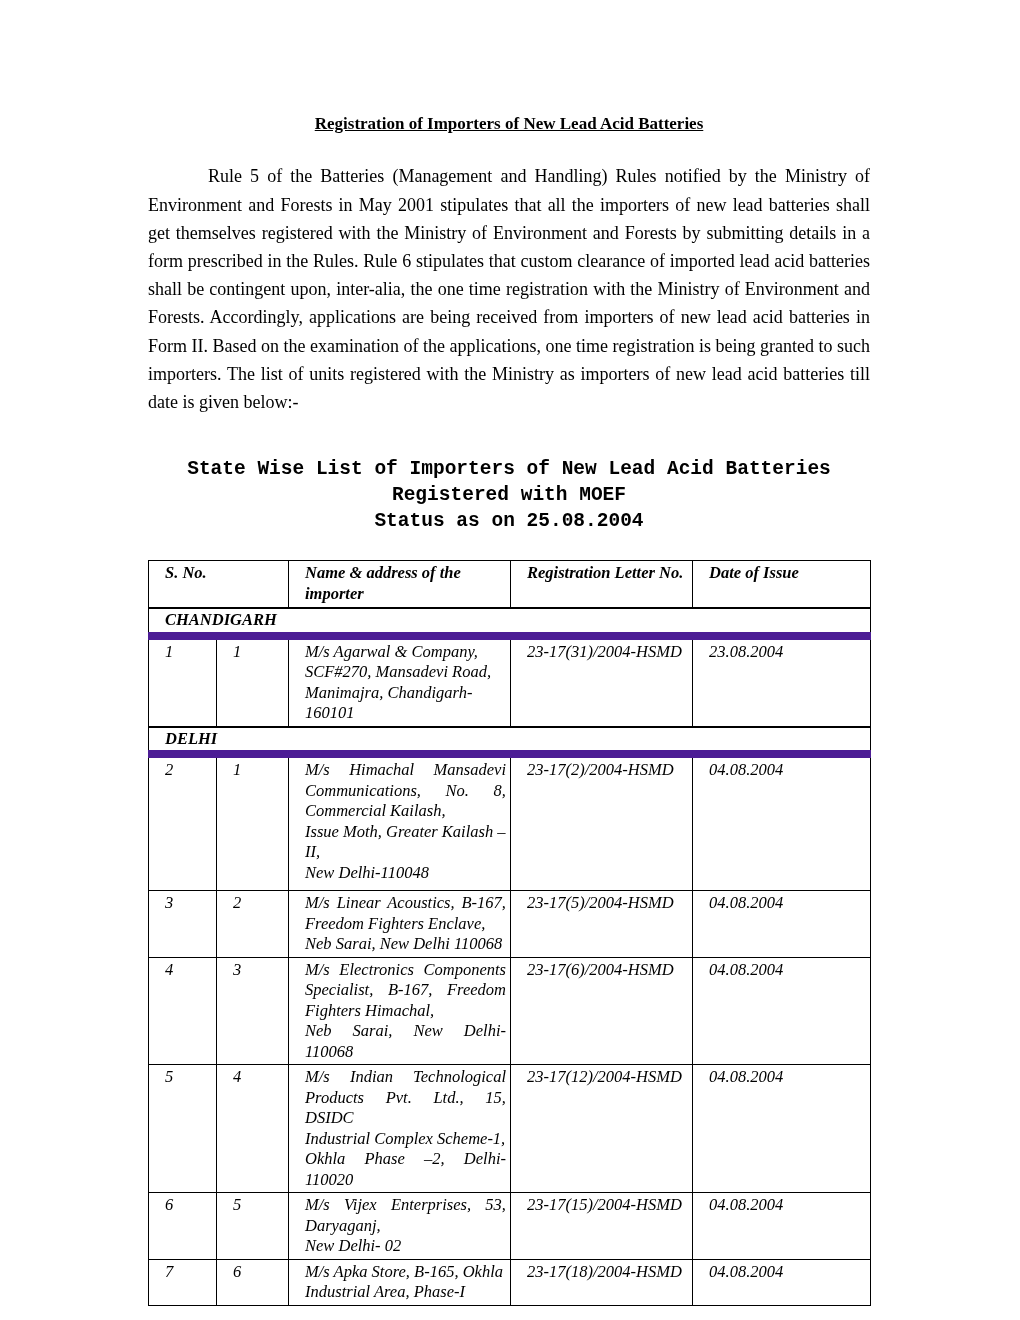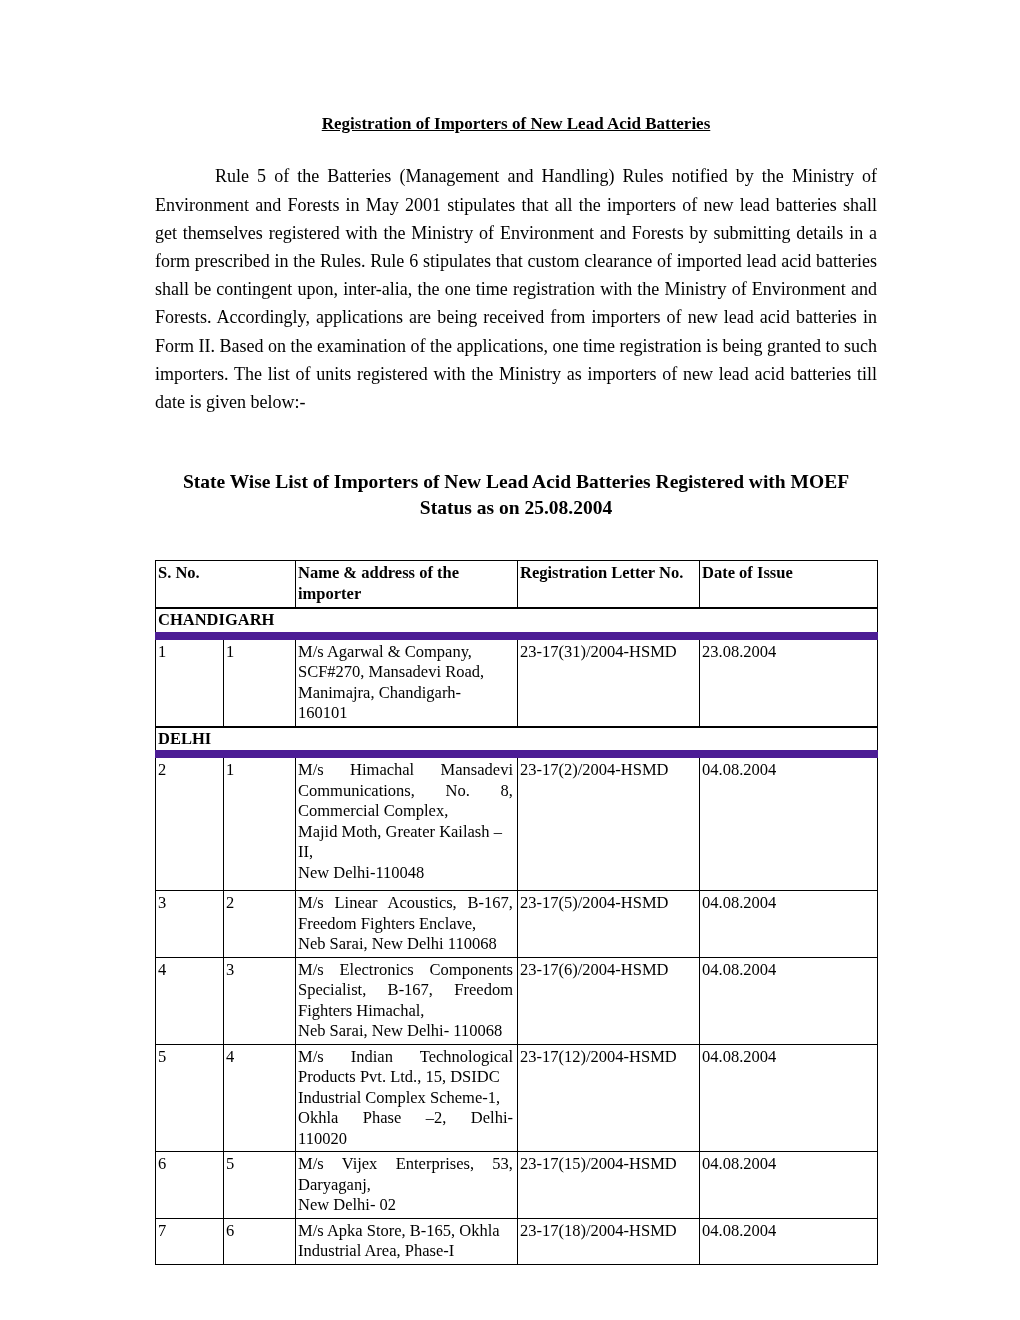--- a/index.html
+++ b/index.html
@@ -17,21 +17,21 @@
   }
   .page {
     position: relative;
     width: 1020px;
     height: 1320px;
     box-sizing: border-box;
     padding: 0;
   }
   .content {
     position: absolute;
-    left: 155px;
+    left: 148px;
     top: 0;
     width: 722px;
   }
 
   
   .doc-title {
     margin: 0;
     padding-top: 114px;
     text-align: center;
     font-size: 17px;
@@ -49,26 +49,27 @@
     text-align: justify;
     text-justify: inter-word;
     text-indent: 60px;
     font-size: 18px;
     line-height: 28.2px;
     hyphens: none;
   }
 
   
   .subtitle {
-    margin: 16px;
+    margin: 3px;
     padding-top: 37px;
     text-align: center;
     font-size: 19.5px;
     font-weight: bold;
     line-height: 26px;
+    font-family: Liberation Mono, monospace;
   }
   .subtitle .line2 {
     display: block;
   }
 
   
   .tbl-wrap {
     padding-top: 23px;
   }
   table.reg {
@@ -79,24 +80,25 @@
     line-height: 20.5px;
   }
   table.reg col.c1 { width: 68px; }
   table.reg col.c2 { width: 72px; }
   table.reg col.c3 { width: 222px; }
   table.reg col.c4 { width: 182px; }
   table.reg col.c5 { width: 178px; }
 
   table.reg td, table.reg th {
     border: 1px solid #000;
-    padding: 2px 4px 2px 2px;
+    padding: 2px 4px 2px 16px;
     vertical-align: top;
     text-align: left;
     font-weight: normal;
+    font-style: italic;
   }
 
   
   tr.head td {
     font-weight: bold;
     border-bottom-width: 2px;
     height: 42px;
   }
   tr.head td.h-sno {
     border-right: 1px solid #000;
@@ -189,22 +191,22 @@
           <tr class="state">
             <td colspan="5">DELHI</td>
           </tr>
 
           <tr class="data">
             <td class="pad-tall">2</td>
             <td>1</td>
             <td class="addr">
               <span class="jl">M/s Himachal Mansadevi</span>
               <span class="jl">Communications, No. 8,</span>
-              <span class="ln">Commercial Complex,</span>
-              <span class="ln">Majid Moth, Greater Kailash –</span>
+              <span class="ln">Commercial Kailash,</span>
+              <span class="ln">Issue Moth, Greater Kailash –</span>
               <span class="ln">II,</span>
               <span class="ln">New Delhi-110048</span>
             </td>
             <td>23-17(2)/2004-HSMD</td>
             <td>04.08.2004</td>
           </tr>
 
           <tr class="data">
             <td>3</td>
             <td>2</td>

